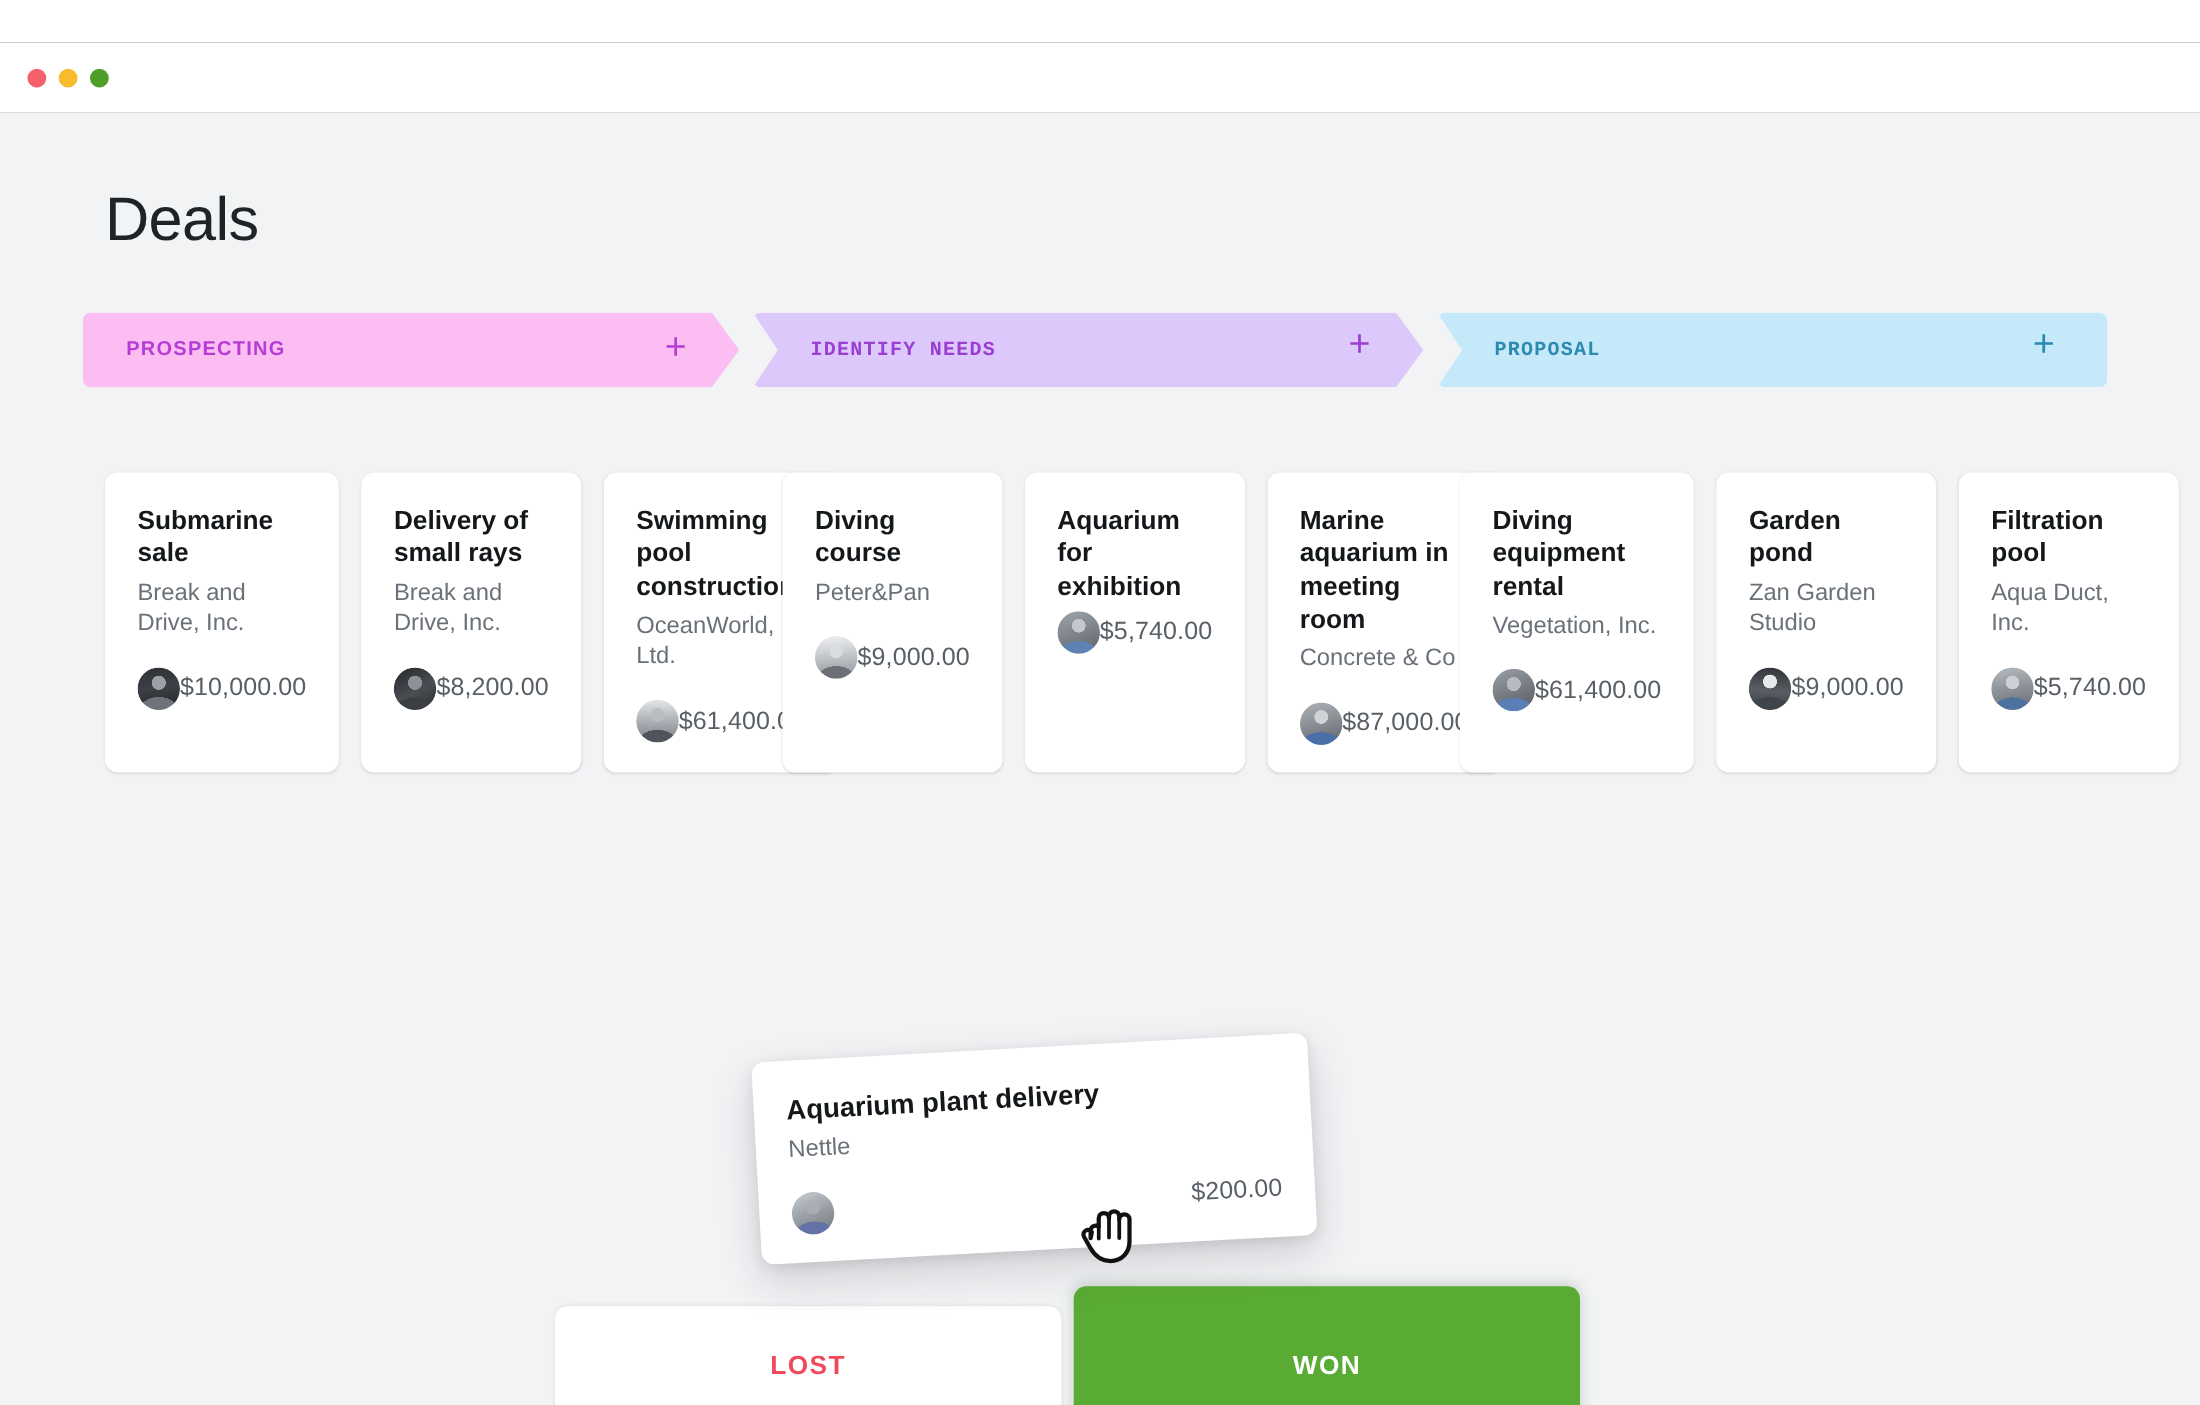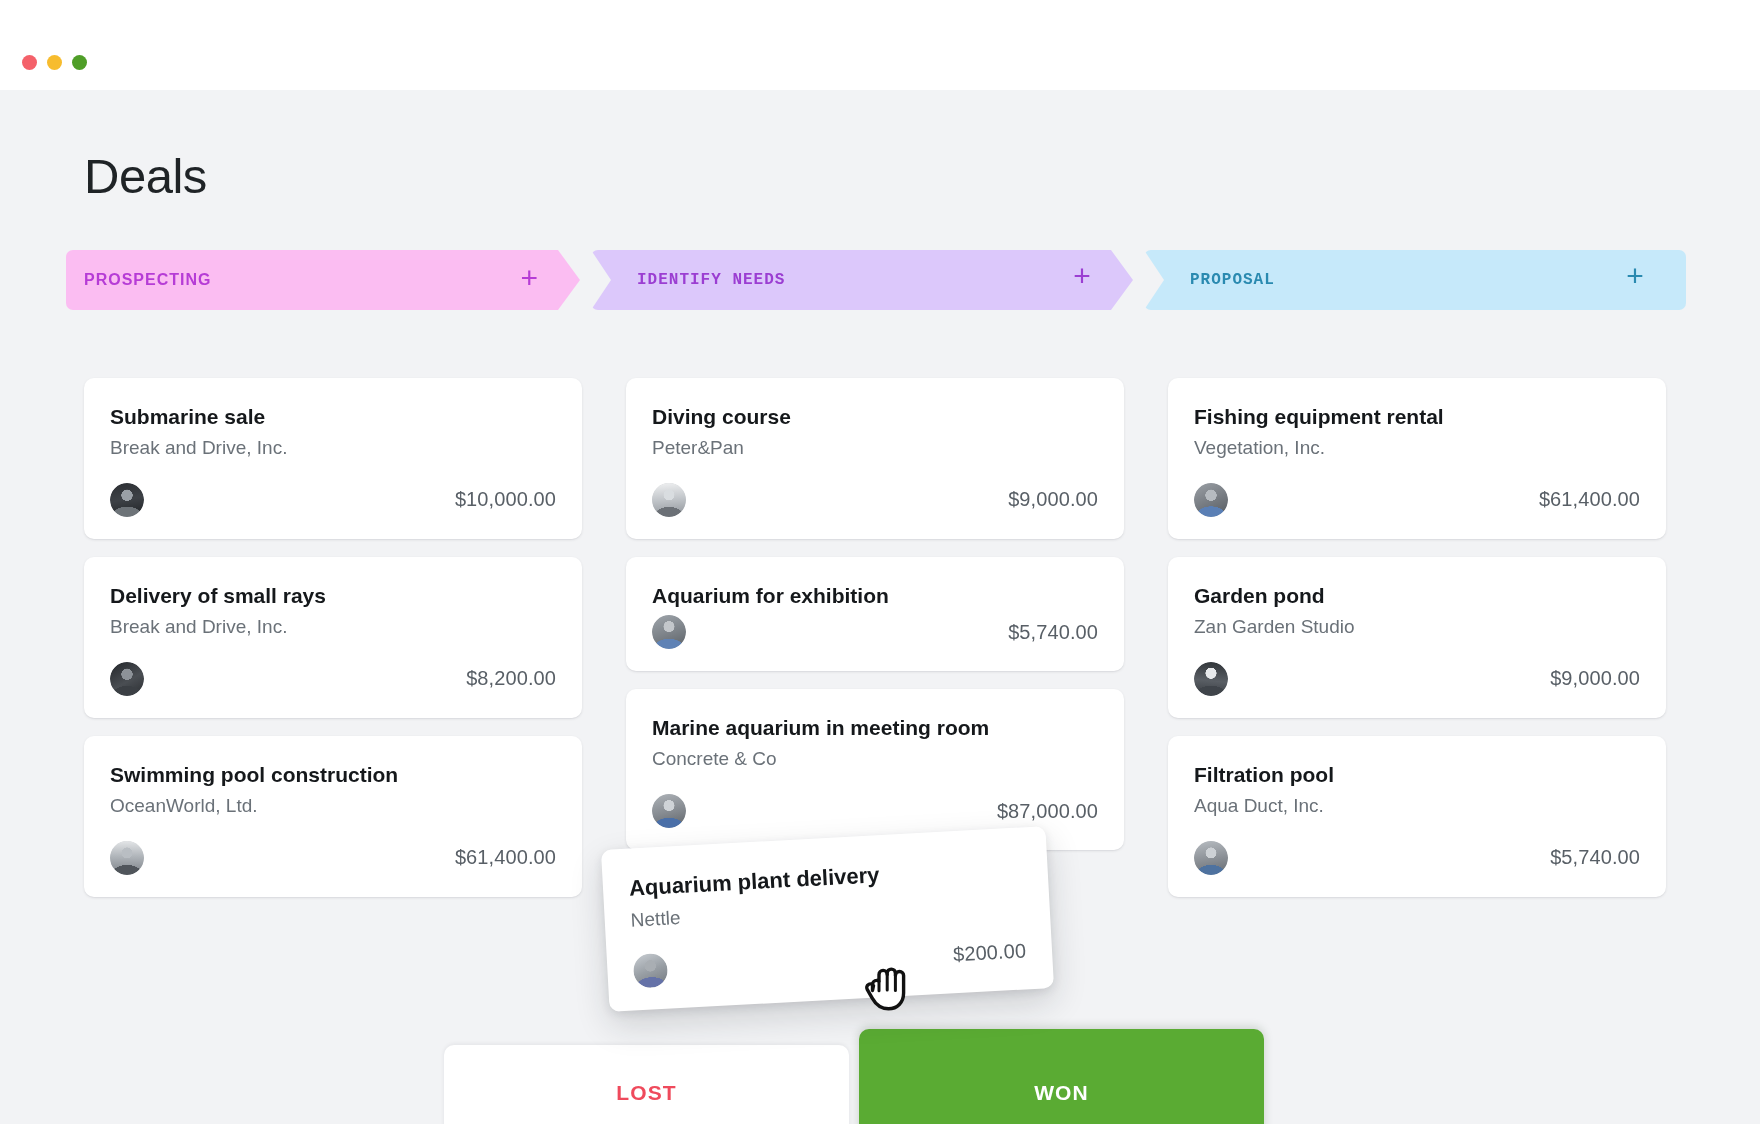--- a/index.html
+++ b/index.html
@@ -78,21 +78,21 @@
     display: flex;
     gap: 11px;
   }
   .stage {
     position: relative;
     flex: 1 1 0;
     height: 60px;
     display: flex;
     align-items: center;
     justify-content: space-between;
-    padding: 0 42px 0 18px;
+    padding: 0 42px 0 35px;
     border-radius: 7px;
   }
   .stage.first {
     clip-path: polygon(0 0, calc(100% - 22px) 0, 100% 50%, calc(100% - 22px) 100%, 0 100%);
   }
   .stage.mid,
   .stage.last {
     clip-path: polygon(0 0, calc(100% - 22px) 0, 100% 50%, calc(100% - 22px) 100%, 0 100%, 20px 50%);
     padding-left: 46px;
     font-family: Liberation Mono, monospace;
@@ -134,21 +134,21 @@
     position: absolute;
     top: 288px;
     left: 84px;
     width: 1590px;
     display: flex;
     gap: 44px;
   }
   .column {
     width: 498px;
     display: flex;
-    flex-direction: column;
+    flex-direction: row;
     gap: 18px;
   }
 
   .deal-card {
     background: #ffffff;
     border-radius: 10px;
     padding: 26px 26px 22px 26px;
     box-shadow: 0 1px 3px rgba(30,35,45,0.09), 0 1px 1px rgba(30,35,45,0.04);
   }
   .deal-title {
@@ -402,21 +402,21 @@
               </span>
             <span class="deal-amount">$87,000.00</span>
           </div>
         </div>
 
       </div>
 
       <div class="column">
 
         <div class="deal-card">
-          <div class="deal-title">Fishing equipment rental</div>
+          <div class="deal-title">Diving equipment rental</div>
           <div class="deal-company">Vegetation, Inc.</div>
           <div class="deal-footer">
             <span class="avatar av-g">
                 <span class="face"></span>
               </span>
             <span class="deal-amount">$61,400.00</span>
           </div>
         </div>
 
         <div class="deal-card">

